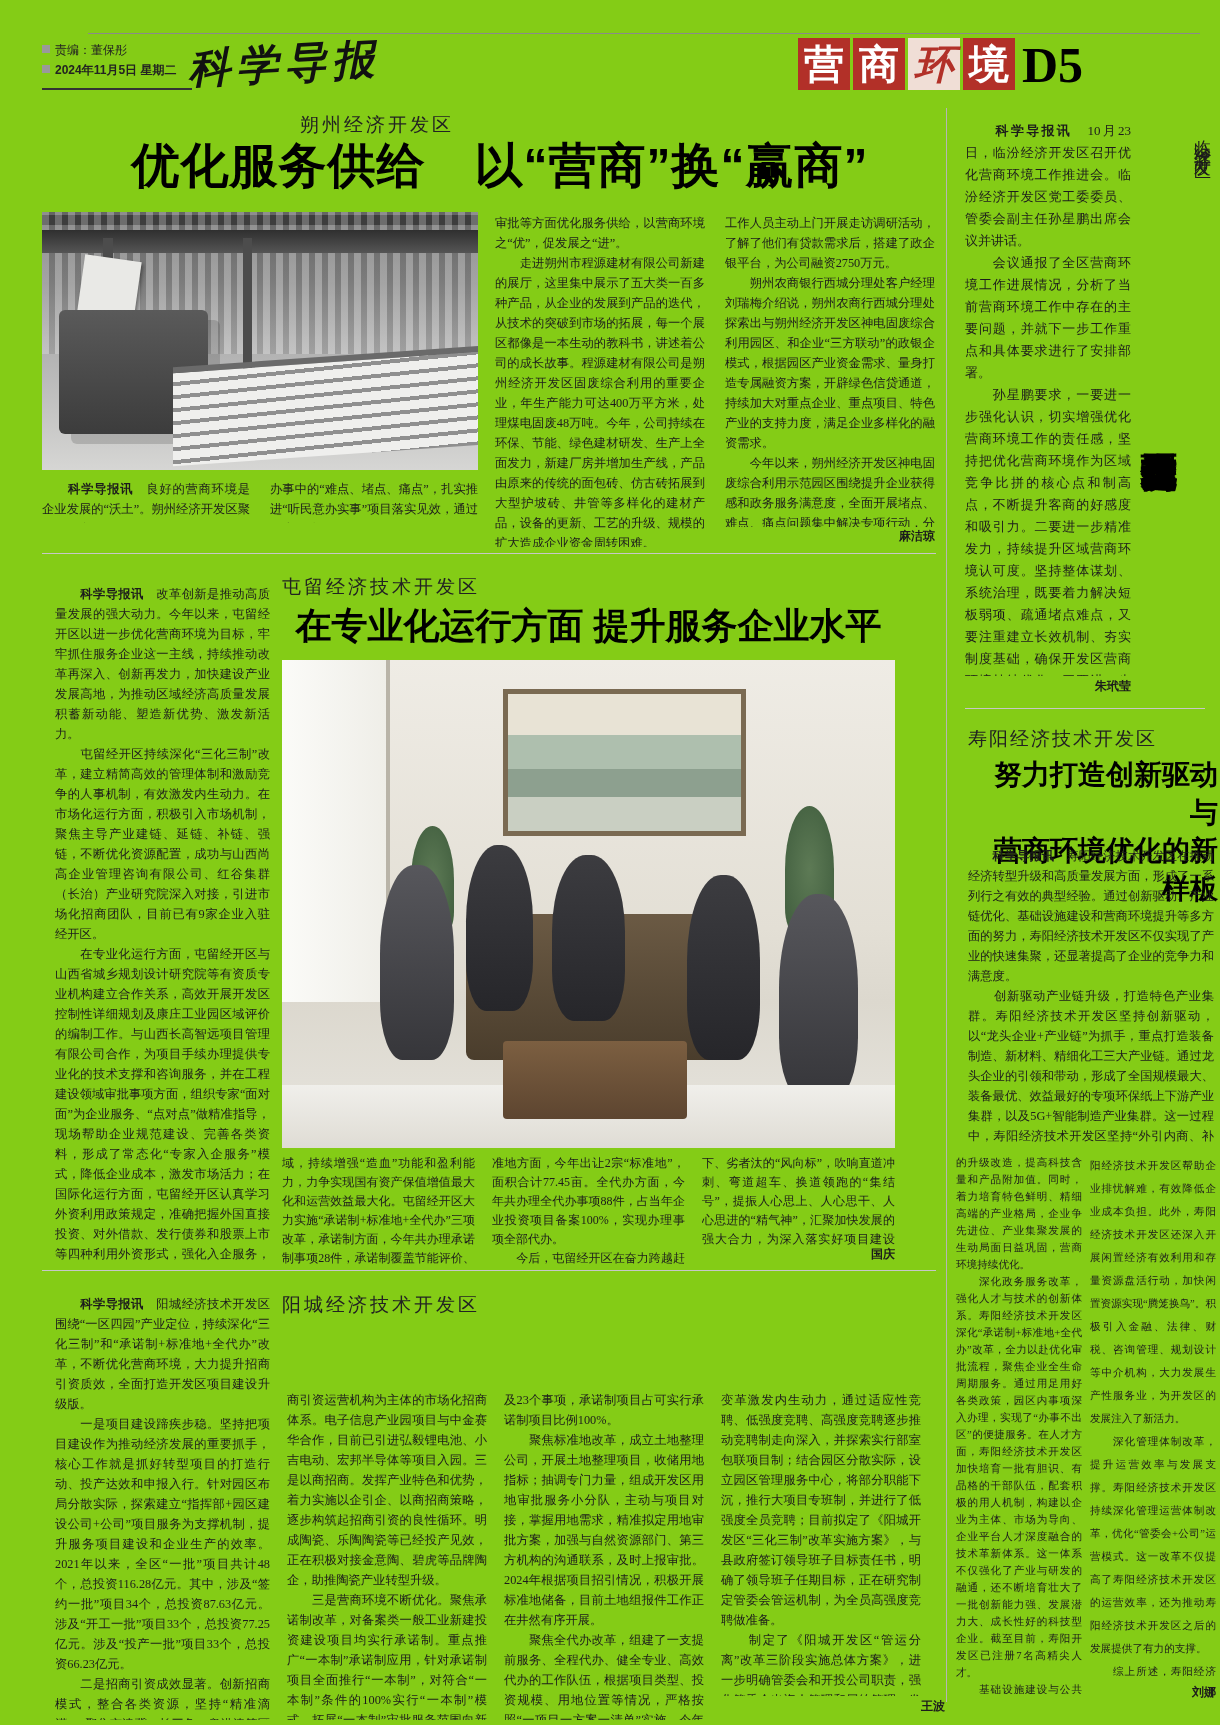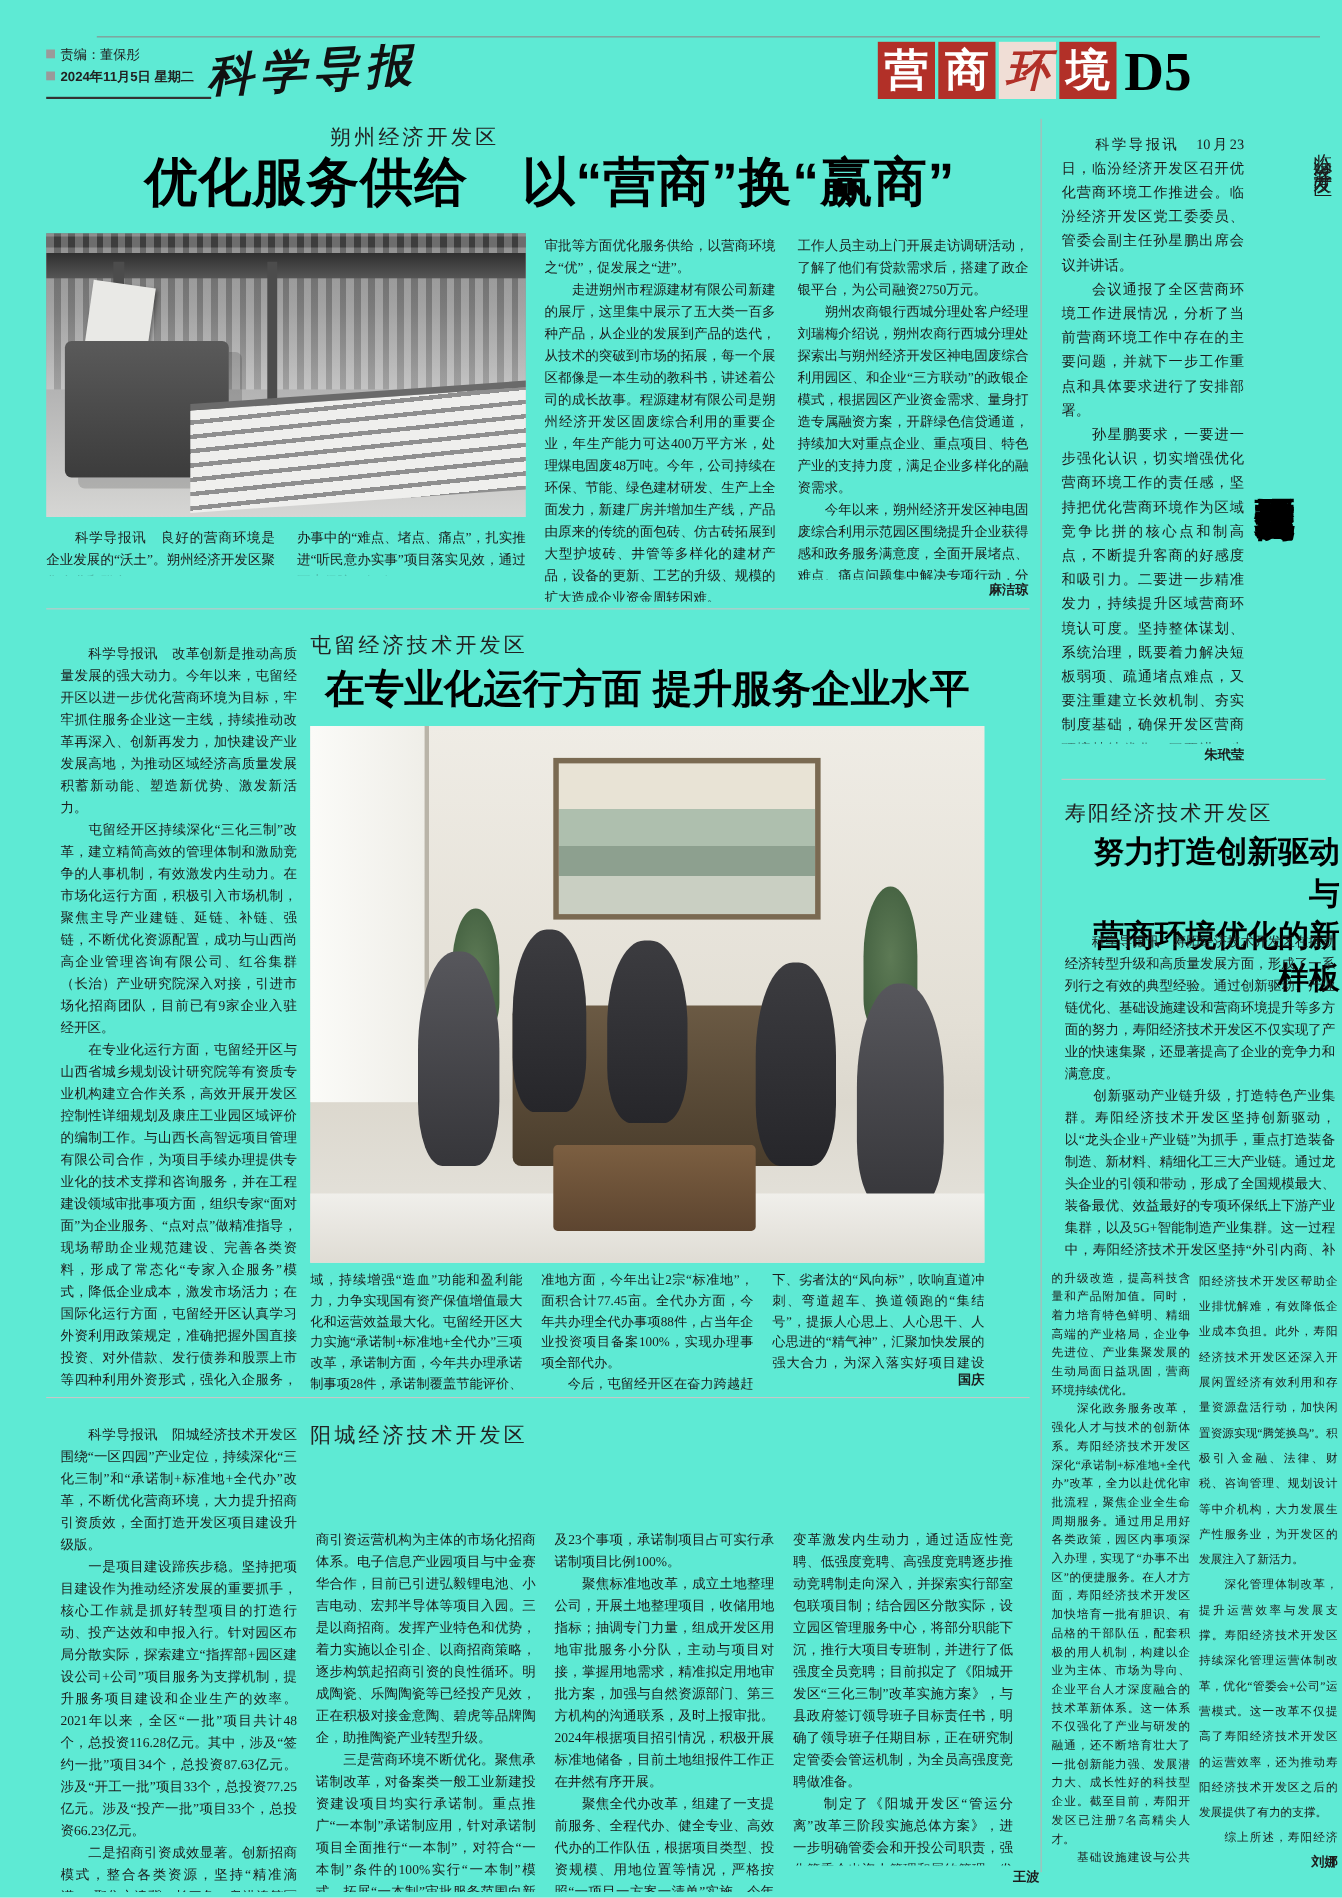--- a/index.html
+++ b/index.html
@@ -1,24 +1,24 @@
 <!DOCTYPE html>
 <html><head>
 <meta charset="utf-8">
 <style>
   html,body{margin:0;padding:0;background:#e8e8e8;}
-  .page{position:relative;width:1220px;height:1725px;background:#5eead4;margin:0 auto;
+  .page{position:relative;width:1220px;height:1725px;background:#84cc16;margin:0 auto;
         font-family:"Liberation Serif","DejaVu Serif",serif;color:#1c1c1c;overflow:hidden;}
   .abs{position:absolute;}
   .hairline{background:#8a8a8a;height:1px;}
   .ltline{background:#c7c7c7;height:1px;}
   .vrule{background:#b5b5b5;width:1px;}
   .body{font-size:12.3px;line-height:20px;text-align:justify;white-space:pre-wrap;overflow:hidden;
         font-family:"Liberation Serif","DejaVu Serif",serif;}
-  .body b.lead{font-family:"Liberation Sans","DejaVu Sans",sans-serif;font-weight:400;}
+  .body b.lead{font-family:"Liberation Sans","DejaVu Sans",sans-serif;font-weight:700;}
   .kicker{font-family:"Liberation Sans","DejaVu Sans",sans-serif;font-size:19px;letter-spacing:3px;
           color:#222;}
   .headline{font-family:"Liberation Sans","DejaVu Sans",sans-serif;font-weight:900;color:#000;
             text-align:center;white-space:pre-line;}
   .byline{font-family:"Liberation Sans","DejaVu Sans",sans-serif;font-weight:700;font-size:12px;text-align:right;}
   
   .ed{font-size:12px;font-family:"Liberation Sans","DejaVu Sans",sans-serif;color:#222;line-height:20px;}
   .ed .sq{display:inline-block;width:8px;height:8px;background:#9a9a9a;margin-right:5px;vertical-align:1px;}
   .masthead{font-family:"DejaVu Serif","Liberation Serif",serif;font-style:italic;font-weight:700;
             font-size:42px;letter-spacing:6px;transform:rotate(-3deg);color:#111;}

